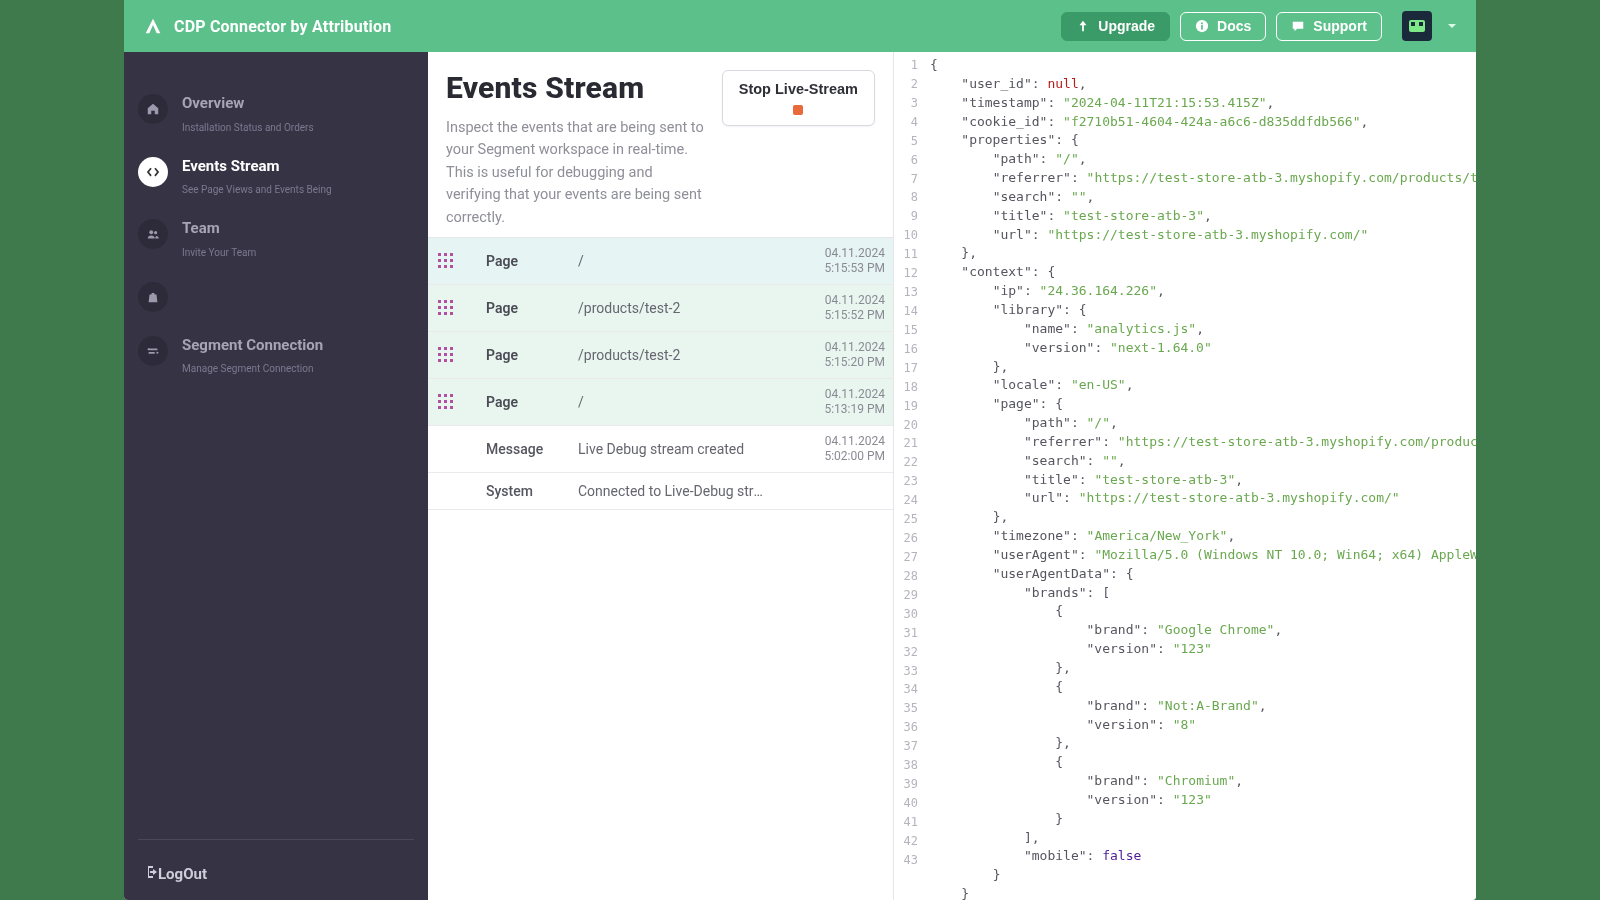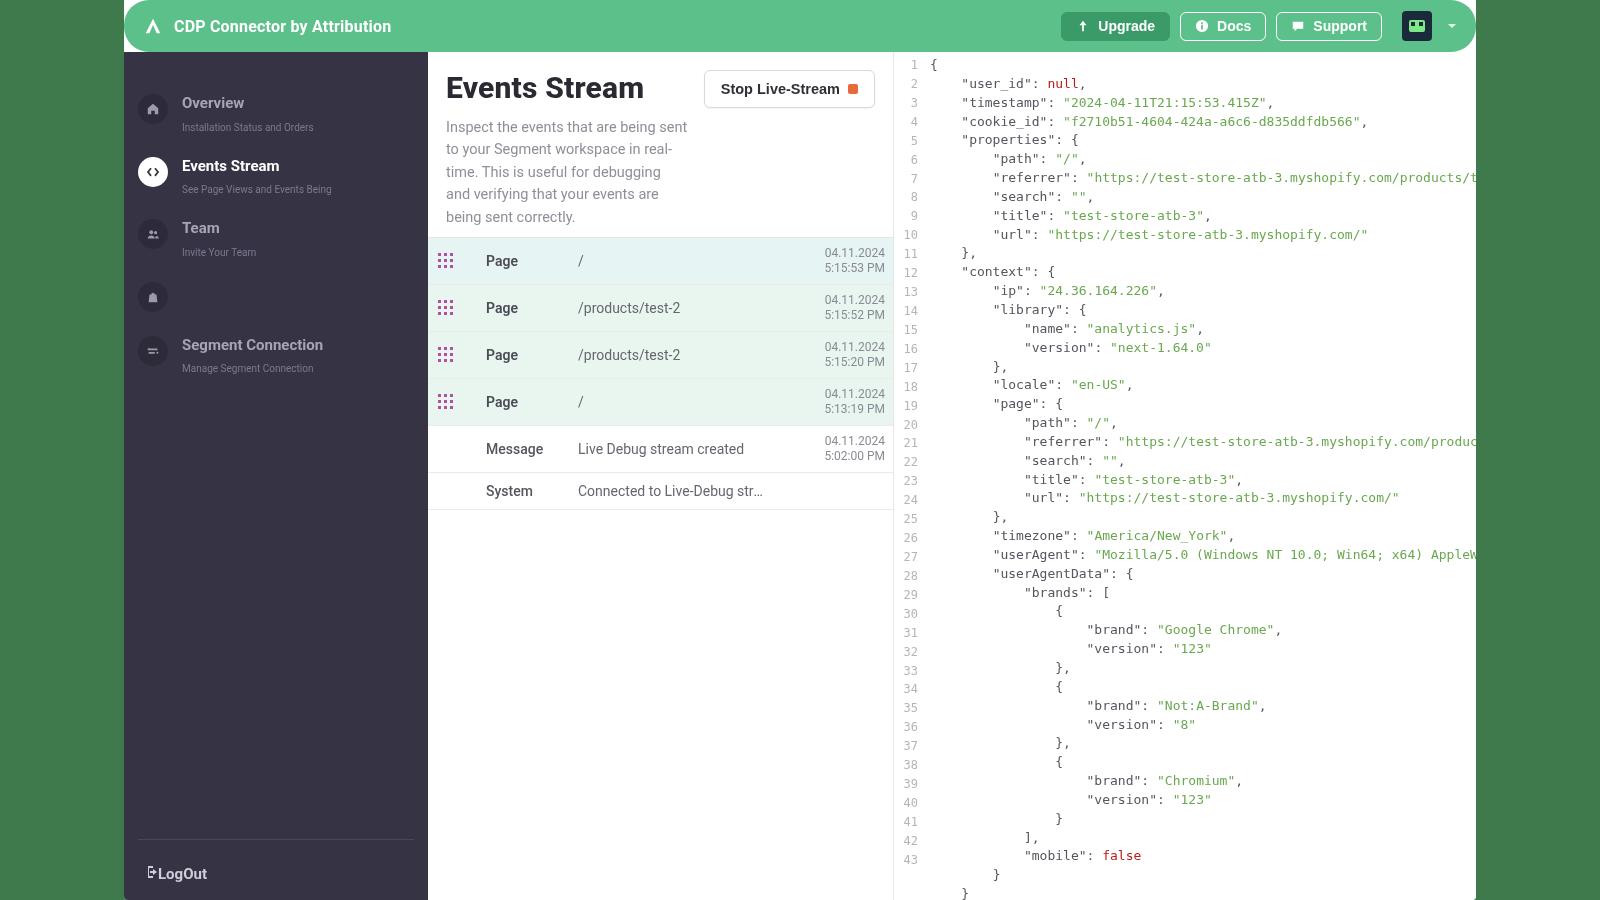--- a/index.html
+++ b/index.html
@@ -2,21 +2,21 @@
 <html><head>
 <meta charset="utf-8">
 <style>
   * { box-sizing: border-box; margin: 0; padding: 0; }
   html, body { width: 1600px; height: 900px; overflow: hidden; font-family: -apple-system, BlinkMacSystemFont, "Segoe UI", Roboto, sans-serif; }
   body { background: #3f7a4d; display: flex; align-items: stretch; justify-content: center; }
   .outer { width: 1600px; height: 900px; background: #3f7a4d; padding: 0 124px; display: flex; flex-direction: column; }
   .app { flex: 1; background: #fff; display: flex; flex-direction: column; border-radius: 0 0 4px 4px; overflow: hidden; }
 
   
-  .header { height: 52px; background: #5cc08b; display: flex; align-items: center; padding: 0 18px; gap: 10px; color: #fff; border-radius: 25px; }
+  .header { height: 52px; background: #5cc08b; display: flex; align-items: center; padding: 0 18px; gap: 10px; color: #fff; }
   .brand { display: flex; align-items: center; gap: 10px; font-weight: 700; font-size: 16px; letter-spacing: .2px; flex: 1; }
   .brand-logo { width: 22px; height: 22px; display: inline-block; }
   .hbtn { border: 1.5px solid #fff; background: transparent; color: #fff; border-radius: 6px; height: 29px; padding: 0 14px; display: flex; align-items: center; gap: 8px; font-weight: 700; font-size: 14px; cursor: pointer; }
   .hbtn.solid { background: #3a9b69; border-color: #3a9b69; }
   .hicon { width: 14px; height: 14px; display: inline-flex; }
   .avatar { width: 30px; height: 30px; border-radius: 4px; background: #1b2a3a; display: flex; align-items: center; justify-content: center; margin-left: 10px; }
   .avatar-inner { width: 16px; height: 12px; background: #7ee787; border-radius: 2px; position: relative; }
   .avatar-inner::before, .avatar-inner::after { content:""; position:absolute; width:4px; height:4px; background:#1b2a3a; top:2px; }
   .avatar-inner::before{left:2px;} .avatar-inner::after{right:2px;}
   .chev { margin-left: 4px; color: #eafff2; opacity: .9; }
@@ -37,21 +37,21 @@
   .sidebar hr { border: 0; border-top: 1px solid #4a4857; margin: 0 14px 8px; }
   .logout { display: flex; align-items: center; padding: 16px 18px; color: #cfcdda; font-weight: 700; font-size: 15px; cursor: pointer; }
 
   
   .main { flex: 1; display: flex; min-width: 0; }
   .left { width: 466px; display: flex; flex-direction: column; border-right: 1px solid #e6e6ea; min-width: 0; }
   .page-head { padding: 18px 18px 8px 18px; display: flex; gap: 16px; align-items: flex-start; }
   .page-head .titles { flex: 1; }
   h1 { font-size: 30px; font-weight: 800; color: #2a2a33; margin-bottom: 12px; letter-spacing: .2px; }
   .lead { color: #8f8f9a; font-size: 14.5px; line-height: 1.55; max-width: 520px; }
-  .stop-btn { background: #fff; border: 1px solid #d8d8e0; box-shadow: 0 1px 2px rgba(0,0,0,.05); border-radius: 6px; padding: 10px 16px; font-weight: 800; font-size: 14.5px; color: #2f2f38; display: flex; align-items: center; gap: 8px; cursor: pointer; white-space: nowrap; }
+  .stop-btn { background: #fff; border: 1px solid #d8d8e0; box-shadow: 0 1px 2px rgba(0,0,0,.05); border-radius: 6px; padding: 10px 16px; font-weight: 800; font-size: 14.5px; color: #2f2f38; display: flex; align-items: center; gap: 8px; cursor: pointer; white-space: nowrap; flex-direction: column; }
   .stop-sq { width: 10px; height: 10px; background: #e86a3a; border-radius: 2px; display: inline-block; }
 
   .events { border-top: 1px solid #e6e6ea; }
   .ev-row { display: grid; grid-template-columns: 26px 68px 1fr 92px; gap: 24px; align-items: center; padding: 8px 8px; border-bottom: 1px solid #e9e9ee; font-size: 14px; color: #55555f; }
   .ev-row.page { background: #e9f6ef; }
   .ev-row.selected { background: #e6f4f4; }
   .ev-glyph { width: 20px; height: 20px; display: inline-block; }
   .ev-type { font-weight: 600; color: #4b4b55; }
   .ev-path { color: #666670; white-space: nowrap; overflow: hidden; text-overflow: ellipsis; }
   .ev-meta { text-align: right; color: #8a8a94; font-size: 12px; line-height: 1.25; }
@@ -62,21 +62,21 @@
   .ev-row.plain .ev-glyph { visibility: hidden; }
   .ev-row.system .ev-meta { visibility: hidden; }
 
   
   .code { flex: 1; min-width: 0; font-family: ui-monospace, SFMono-Regular, Menlo, Consolas, monospace; font-size: 13px; line-height: 1.45; position: relative; overflow: hidden; background: #fff; }
   .code pre { margin: 0; padding: 4px 0 20px 0; white-space: pre; overflow: auto; height: 100%; }
   .gutter { position: absolute; left: 0; top: 0; width: 30px; background: #fff; color: #b4b4be; text-align: right; padding: 4px 6px 20px 0; font-size: 12px; line-height: 1.577; user-select: none; }
   .code pre code { display: block; padding-left: 36px; }
   .tok-k { color: #55555f; }
   .tok-s { color: #6aa84f; }
-  .tok-b { color: #b91c1c; }
+  .tok-b { color: #4c1d95; }
   .tok-null { color: #b91c1c; }
   .tok-p { color: #55555f; }
 
   .code::-webkit-scrollbar, .code pre::-webkit-scrollbar { width: 10px; }
   .code pre::-webkit-scrollbar-thumb { background: #cfcfd8; border-radius: 5px; }
 
 </style>
 </head>
 <body>
 

